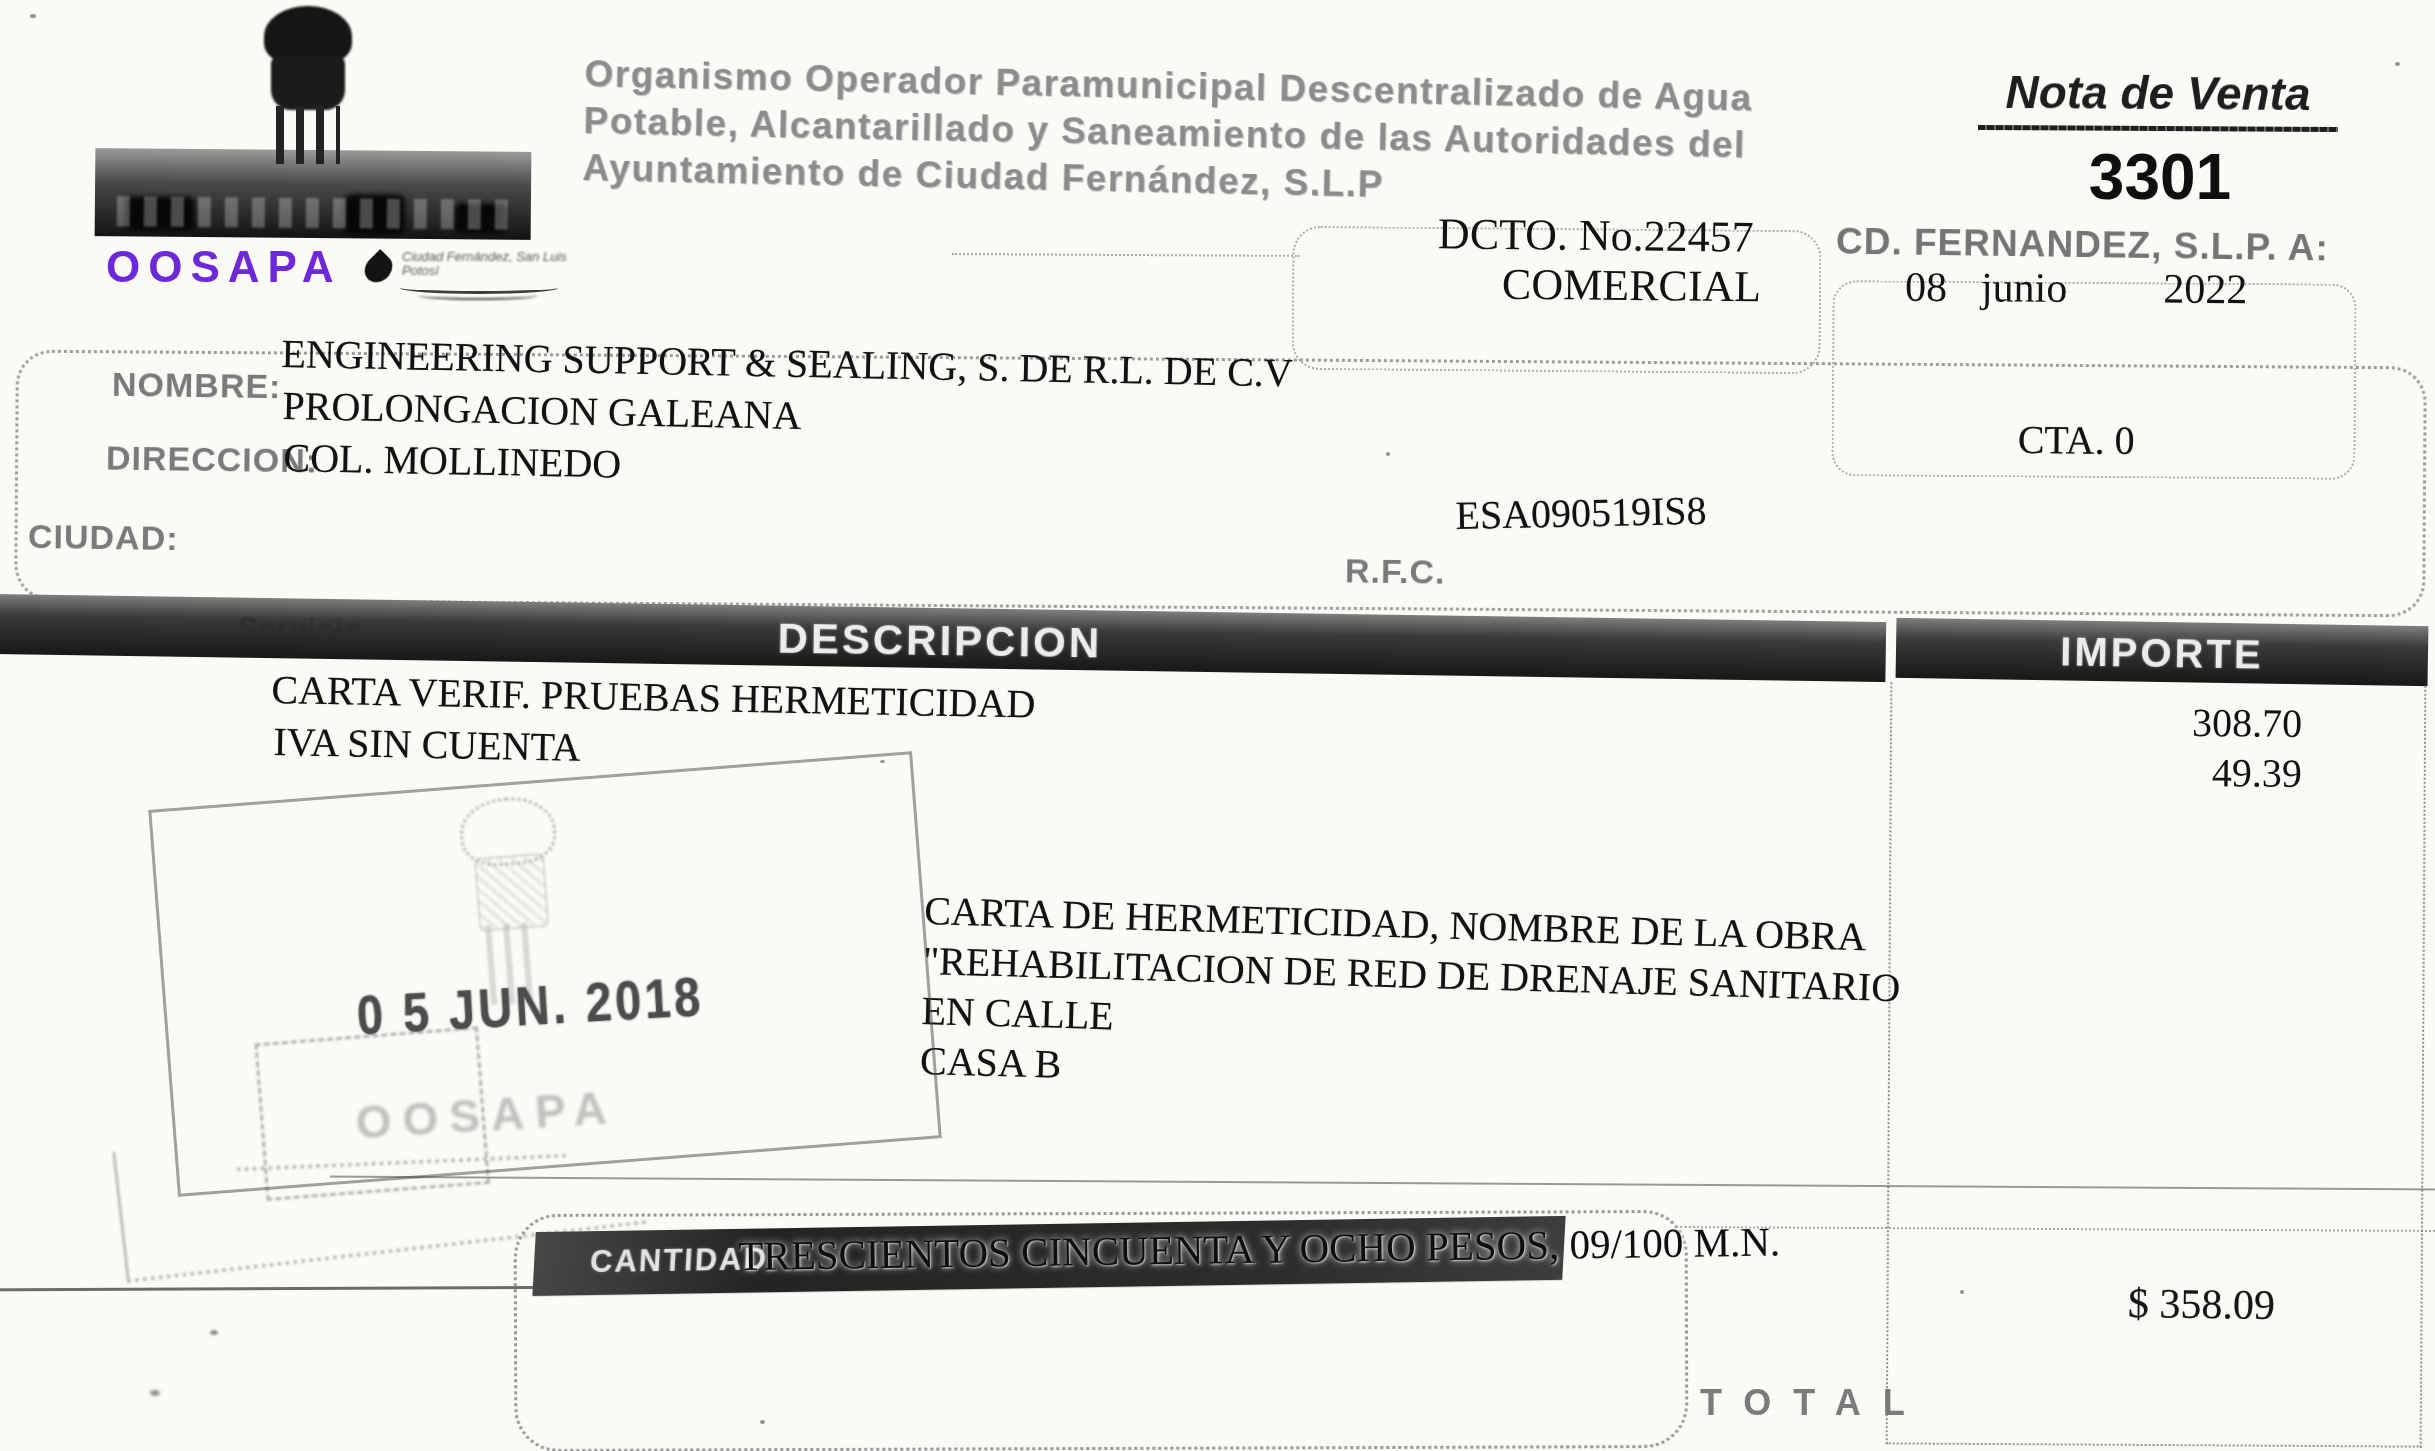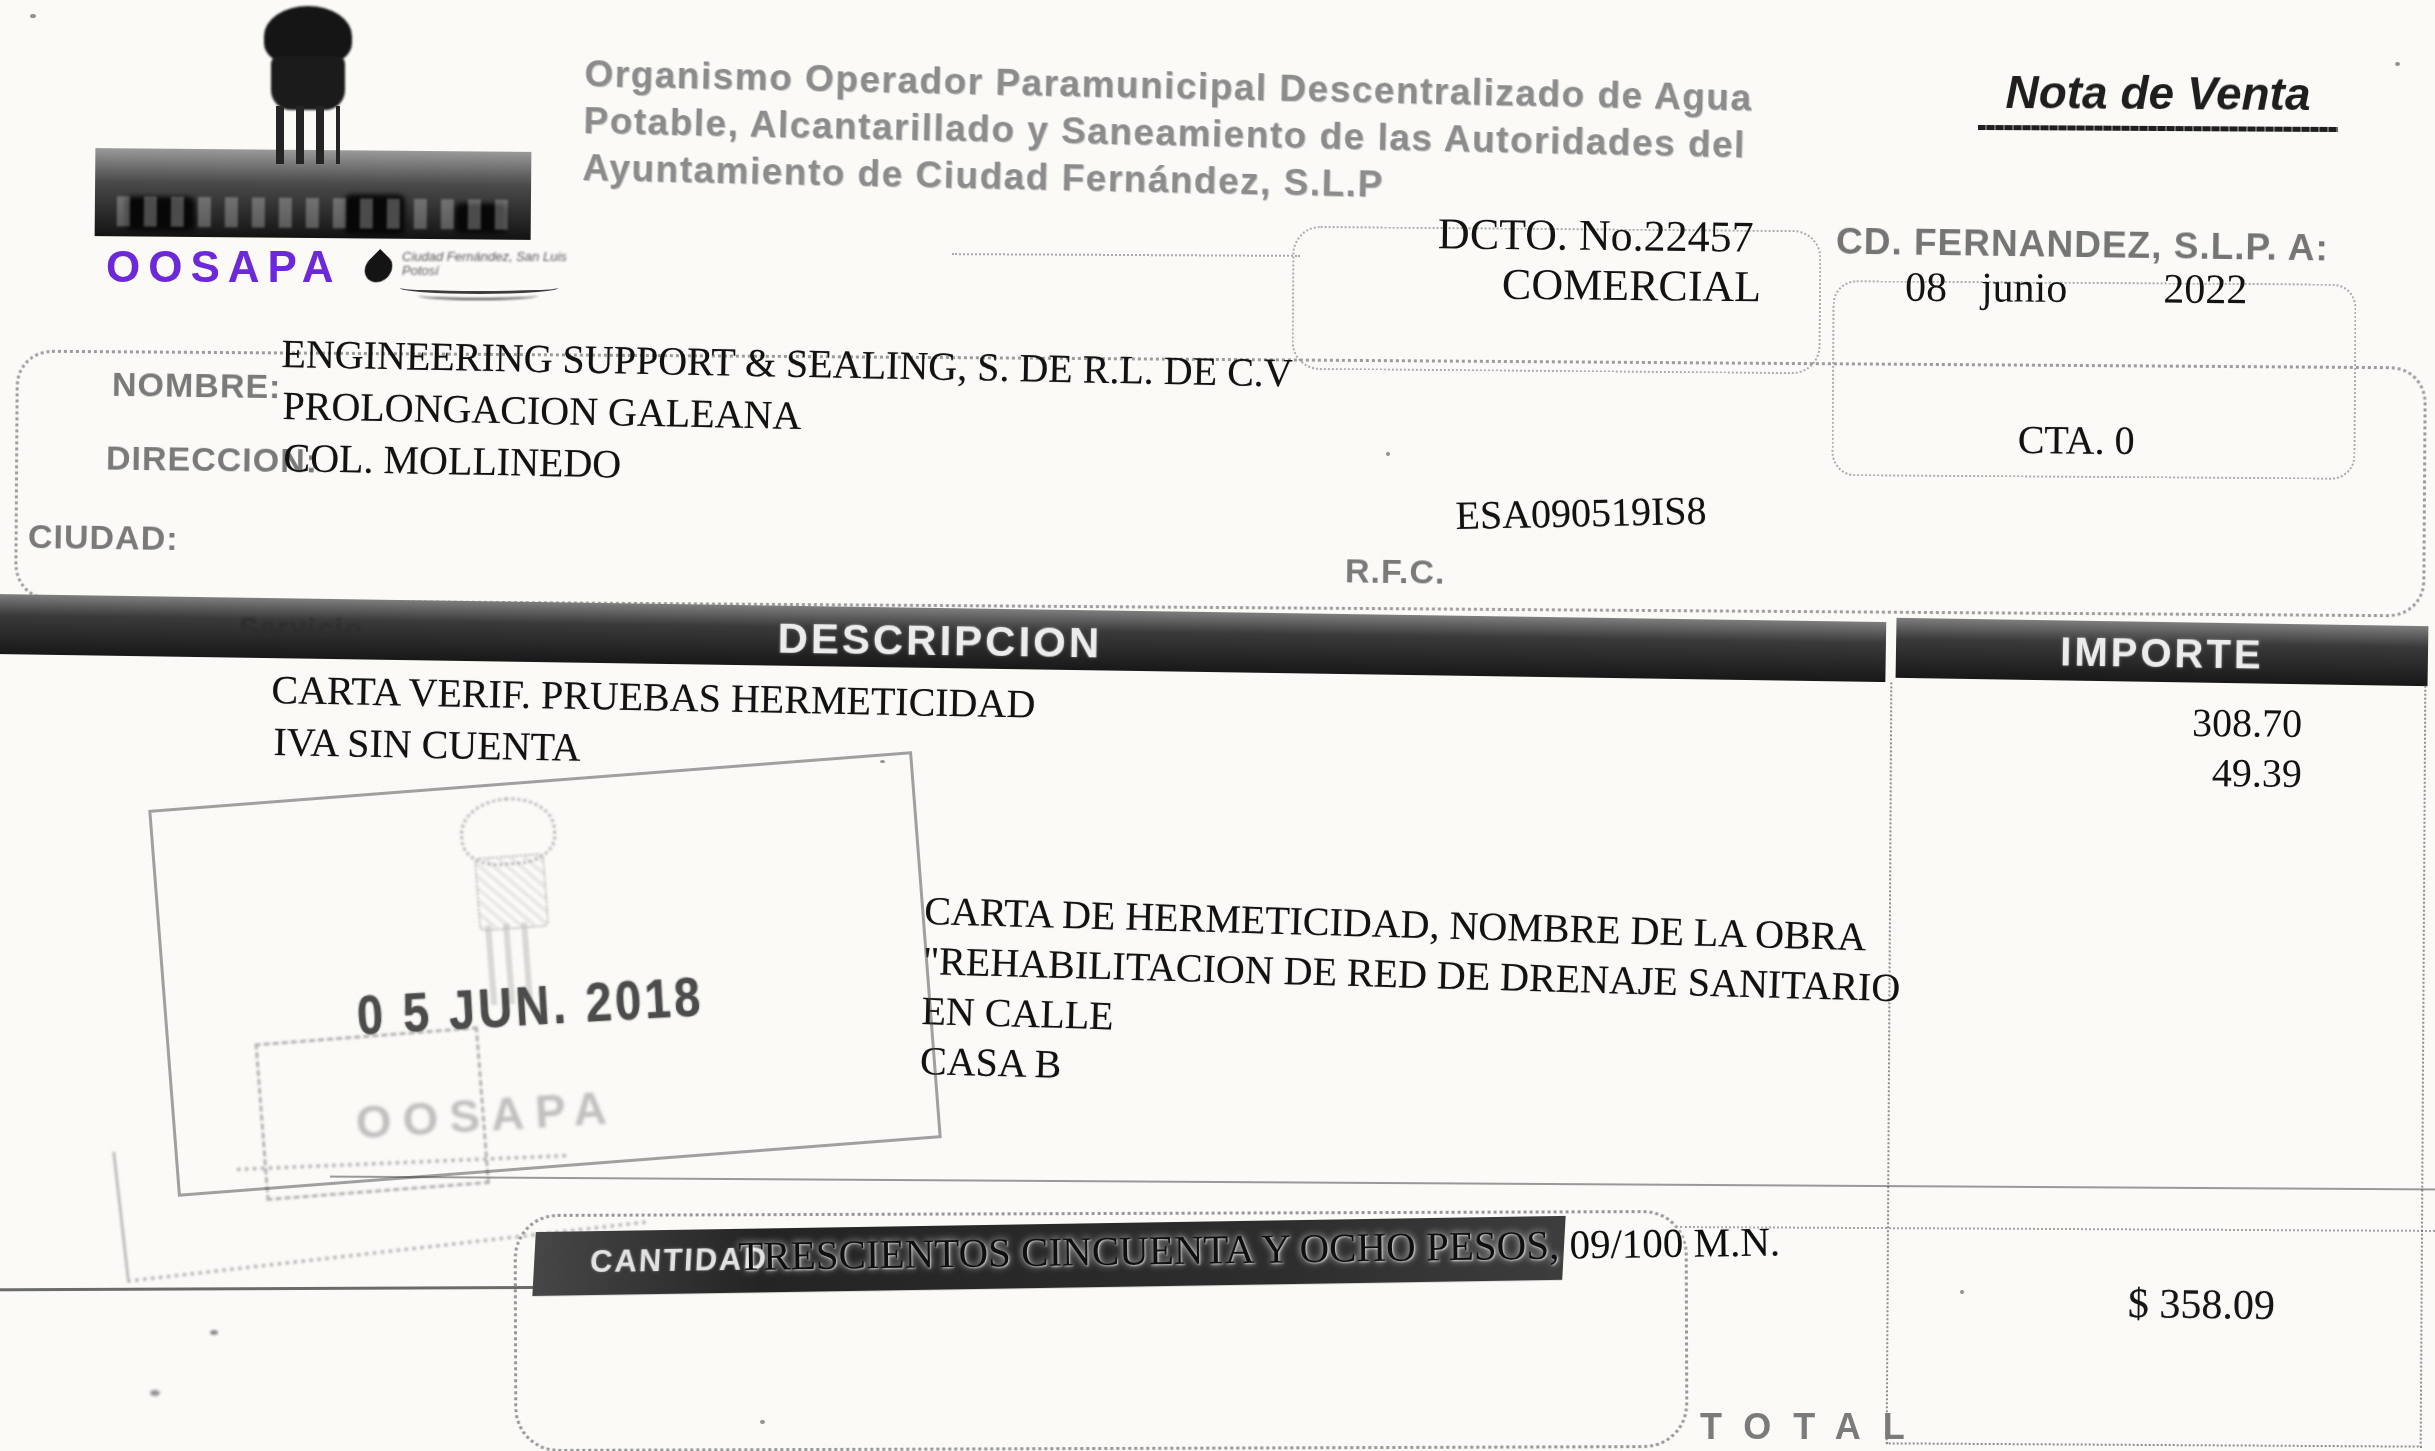--- a/index.html
+++ b/index.html
@@ -116,21 +116,21 @@
     background:linear-gradient(90deg,#474747,#242424 22%,#2d2d2d 72%,#3d3d3d);
     transform:rotate(-.9deg) skewX(-4deg);filter:blur(.5px);}
   .cantidad-label{position:absolute;left:56px;top:13px;font-weight:bold;font-size:31px;letter-spacing:2px;
     color:#e2e2e2;text-shadow:0 0 3px rgba(255,255,255,.3);}
   .amount-words{left:738px;top:1232px;font-family:"Liberation Serif",serif;font-size:41px;color:#0f0f0f;
     transform:rotate(-.8deg);transform-origin:left top;
     text-shadow:0 0 7px rgba(255,255,255,.9),1px 1px 2px rgba(255,255,255,.7),0 0 1px rgba(0,0,0,.4);}
   .total-amount{left:2128px;top:1280px;font-family:"Liberation Serif",serif;font-size:42px;color:#161616;
     transform:rotate(.8deg);text-shadow:0 0 1px rgba(0,0,0,.35);}
   .total-label{left:1700px;top:1382px;font-weight:bold;font-size:36px;letter-spacing:22px;color:#7b7b7b;
-    filter:blur(.6px);margin-top:24px;}
+    filter:blur(.6px);}
   .speck{position:absolute;background:rgba(40,40,40,.5);border-radius:50%;}
 </style>
 </head>
 <body>
 
 <div class="page">
 
   <div class="abs logo-band">
     <div class="band-blob" style="left:30px;bottom:6px;width:70px;height:34px;"></div>
     <div class="band-blob" style="left:250px;bottom:4px;width:60px;height:40px;"></div>
@@ -149,20 +149,21 @@
   <div class="abs swoosh2"></div>
 
   <div class="abs org-lines">
     <span style="display:block">Organismo Operador Paramunicipal Descentralizado de Agua</span>
     <span style="display:block">Potable, Alcantarillado y Saneamiento de las Autoridades del</span>
     <span style="display:block">Ayuntamiento de Ciudad Fernández, S.L.P</span>
   </div>
 
   <div class="abs nota-title">Nota de Venta</div>
   <div class="abs nota-underline"></div>
+  <div class="abs folio">3301</div>
 
   <div class="abs dcto-ext-line"></div>
   <div class="abs dotted-box dcto-box"></div>
   <div class="abs serif dcto1">DCTO. No.22457</div>
   <div class="abs serif dcto2">COMERCIAL</div>
 
   <div class="abs place-label">CD. FERNANDEZ, S.L.P. A:</div>
   <div class="abs dotted-box date-box"></div>
   <div class="abs serif date-line">
     <span class="d">08</span><span class="m">junio</span><span class="y">2022</span>

